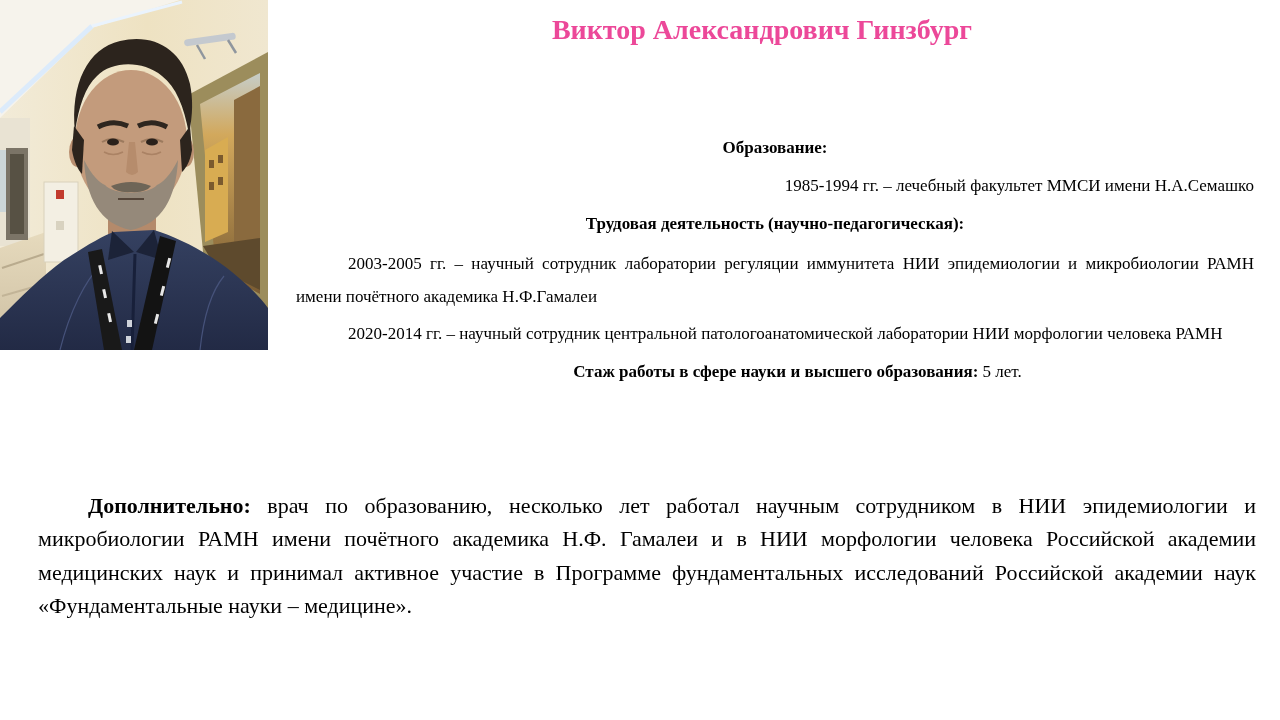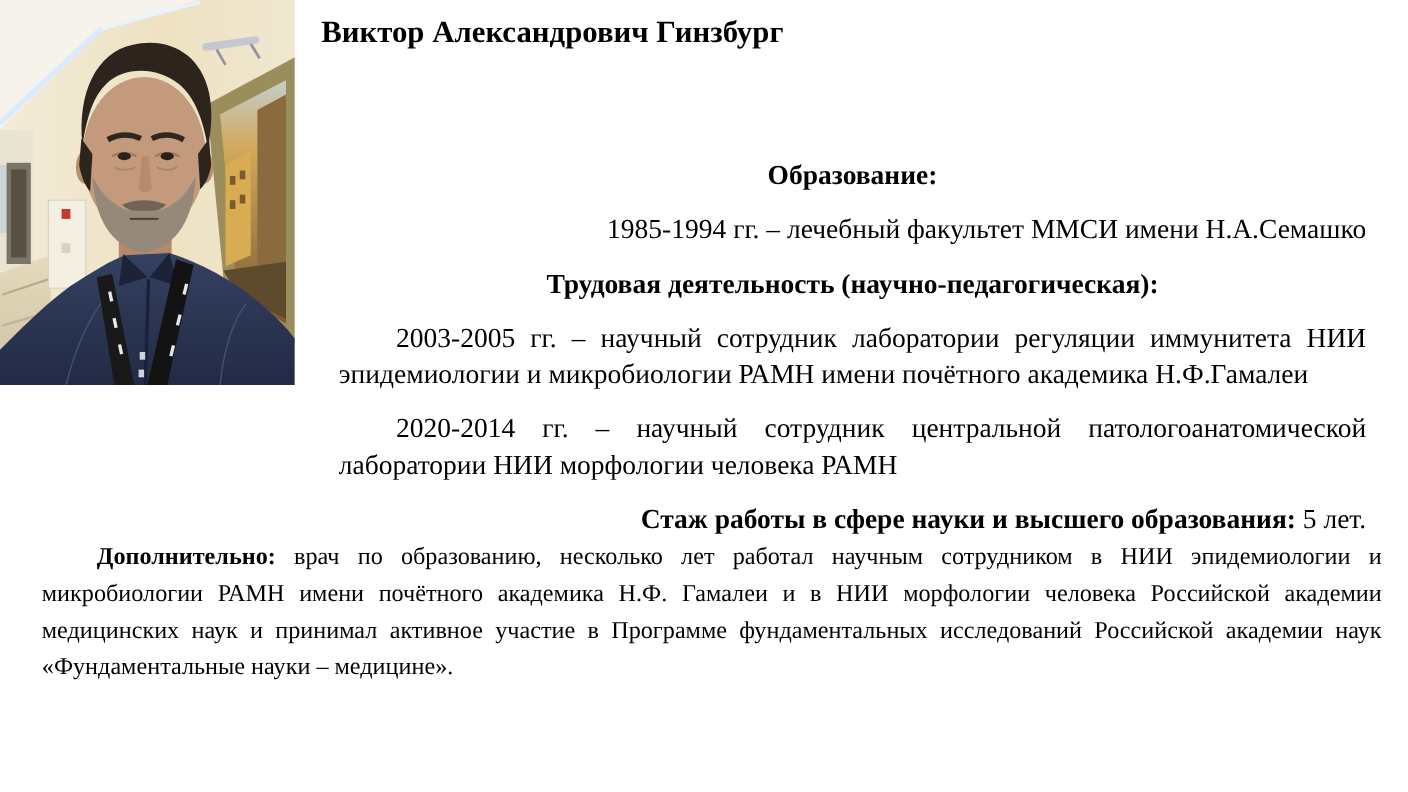--- a/index.html
+++ b/index.html
@@ -13,33 +13,34 @@
   .slide { position: relative; width: 1280px; height: 720px; background: #ffffff; }
 
   .photo-wrap {
     position: absolute; left: 0; top: 0;
     width: 268px; height: 350px; overflow: hidden;
   }
 
   .title-block {
     position: absolute; left: 292px; top: 12px; width: 940px;
     font-size: 28px; line-height: 35px; font-weight: bold;
-    color: #000000;
+    color: #ec4899;
+    text-align: center;
   }
 
   .bio-block {
     position: absolute; left: 292px; top: 127px; width: 966px;
     font-size: 21.4px; line-height: 33.3px;
   }
-  .bio-block p, .bio-block h2 { margin: 16px; padding: 0; font-size: 25px; line-height: 33.3px; }
+  .bio-block p, .bio-block h2 { margin: 4px; padding: 0; font-size: 17px; line-height: 33.3px; }
   .bio-heading { font-weight: bold; text-align: center; margin-bottom: 5px !important; }
   .bio-heading-2 { margin-bottom: 7px !important; }
   .bio-entry { text-indent: 52px; text-align: right; margin-bottom: 4px !important; }
   .bio-para { text-indent: 52px; text-align: justify; margin-bottom: 1px !important; }
-  .bio-exp  { text-indent: 45px; text-align: right; }
+  .bio-exp  { text-indent: 45px; text-align: center; }
   .bold { font-weight: bold; }
 
   .additional-block {
     position: absolute; left: 38px; top: 489px; width: 1218px;
     font-size: 22px; line-height: 33.3px;
     text-align: justify; text-indent: 50px;
   }
 </style>
 </head>
 <body>

